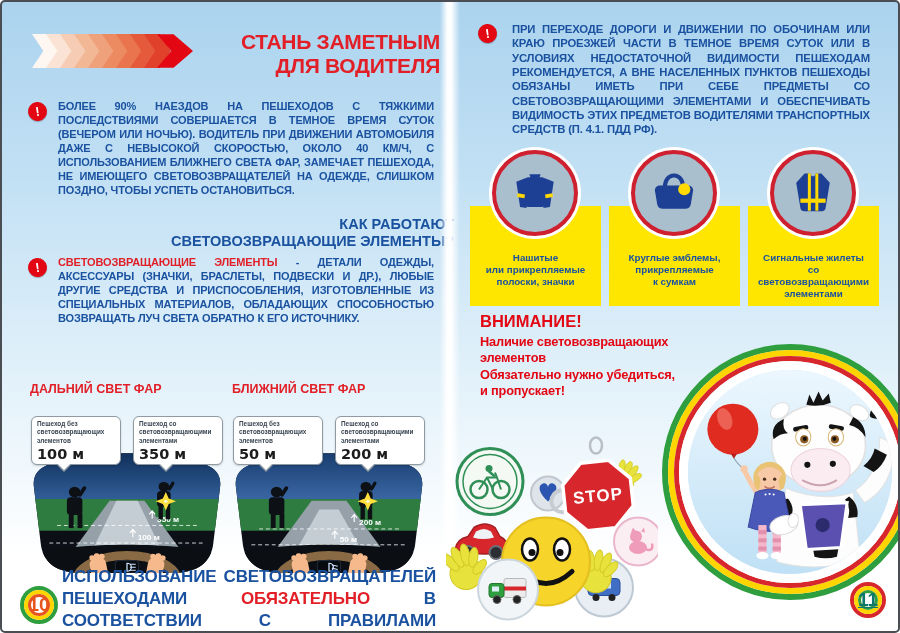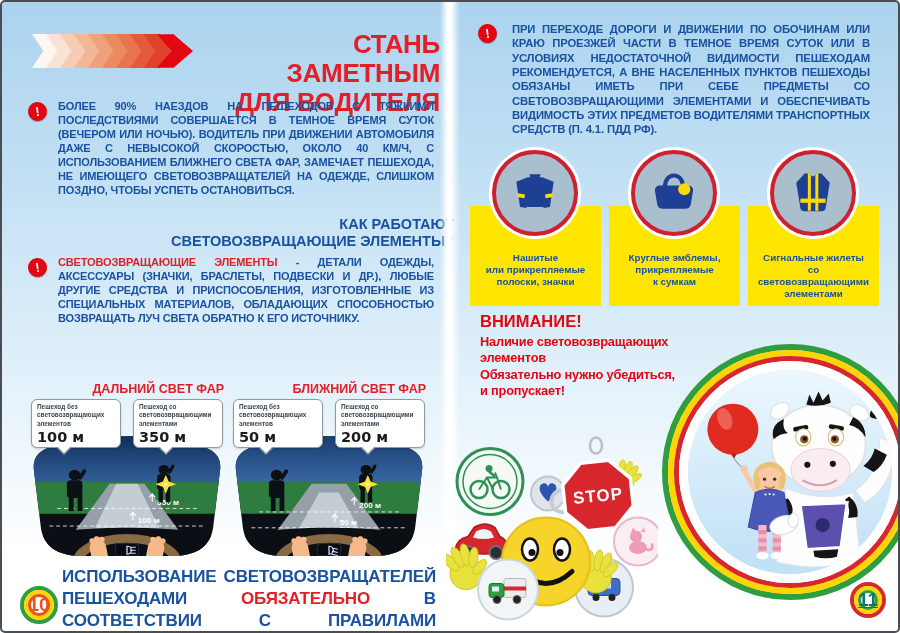--- a/index.html
+++ b/index.html
@@ -21,33 +21,33 @@
   .chev:first-child{margin-left:0;}
   .chev:nth-child(1){background:#fdf6f1}.chev:nth-child(2){background:#fae3d4}
   .chev:nth-child(3){background:#f6cdb4}.chev:nth-child(4){background:#f2b795}
   .chev:nth-child(5){background:#efa17b}.chev:nth-child(6){background:#ec8b62}
   .chev:nth-child(7){background:#e9744d}.chev:nth-child(8){background:#e55a3a}
   .chev:nth-child(9){background:#e1402b}
   .chev-arrow{width:36px;height:38px;margin-left:-14px;background:#e30613;
     clip-path:polygon(0 6%,46% 6%,100% 50%,46% 94%,0 94%,40% 50%);}
   
   .title{position:absolute;right:2px;top:20px;width:220px;text-align:right;
-    color:#e21e26;font-weight:bold;font-size:26px;line-height:1.12;letter-spacing:-.3px;}
+    color:#e21e26;font-weight:bold;font-size:21px;line-height:1.12;letter-spacing:-.3px;}
   .bullet{position:absolute;width:19px;height:19px;border-radius:50%;background:#e30613;
     color:#fff;font-weight:bold;font-size:13px;line-height:19px;text-align:center;
     box-shadow:0 1px 1px rgba(0,0,0,.25);transform:rotate(-8deg);}
   .btext{position:absolute;color:#1a52a0;font-weight:bold;font-size:11px;line-height:1.27;
     text-align:justify;letter-spacing:-.15px;}
   .red{color:#e21e26;}
   .blue-heading{position:absolute;left:12px;width:100%;text-align:right;color:#1a52a0;
     font-weight:bold;line-height:1.2;}
   
   .diag-col{position:absolute;top:372px;width:194px;}
   .col1{left:16px}.col2{left:218px}
-  .diag-title{text-align:right;color:#e21e26;font-weight:bold;font-size:12.5px;margin-bottom:3px;}
+  .diag-title{text-align:left;color:#e21e26;font-weight:bold;font-size:12.5px;margin-bottom:20px;}
   .diagram{position:relative;width:194px;height:164px;}
   .ws{position:absolute;left:0;top:32px;width:194px;height:132px;}
   .callout{position:absolute;top:0;width:90px;box-sizing:border-box;background:#fff;
     border:1px solid #8f9aa3;border-radius:6px;padding:3px 5px 2px;z-index:2;
     box-shadow:0 1px 2px rgba(0,0,0,.18);}
   .co-left{left:1px;} .co-right{left:103px;}
   .co-label{font-size:6.4px;line-height:1.3;color:#3a4652;font-weight:bold;white-space:pre-line;}
   .co-value{font-size:14.5px;color:#1c1c1c;font-weight:bold;margin-top:1px;
     font-family:"DejaVu Sans",sans-serif;}
   .callout::before{content:"";position:absolute;bottom:-8px;left:24px;

